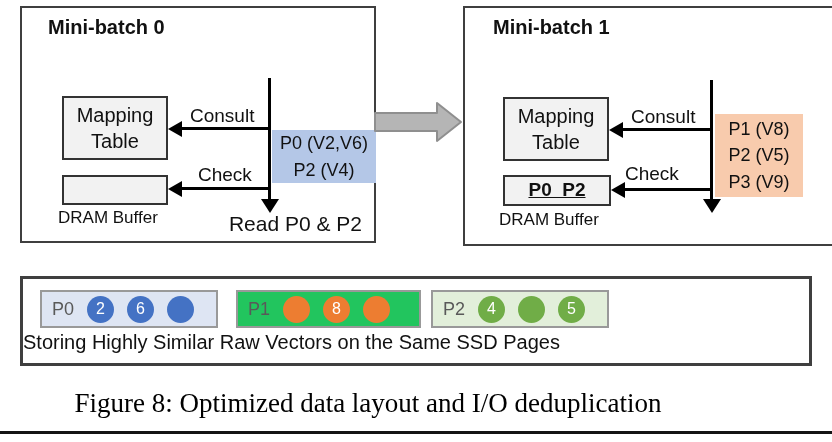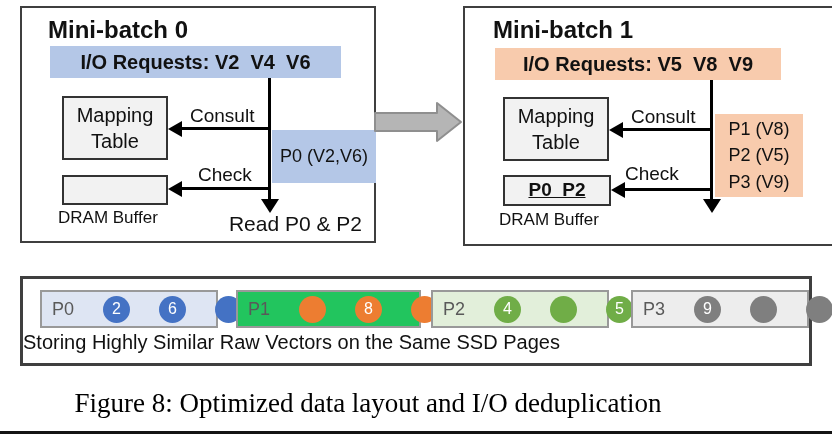--- a/index.html
+++ b/index.html
@@ -1,20 +1,20 @@
 <!DOCTYPE html>
 <html><head>
 <meta charset="utf-8">
 <style>
   html,body{margin:0;padding:0;background:#fff;}
   .stage{position:relative;width:832px;height:442px;background:#ffffff;overflow:hidden;
          font-family:"Liberation Sans",sans-serif;color:#111;}
   .abs{position:absolute;}
   .panel{position:absolute;border:2px solid #3f3f3f;background:#fff;box-sizing:border-box;}
-  .panel-title{position:absolute;font-size:24px;font-weight:bold;white-space:pre;}
+  .panel-title{position:absolute;font-size:20px;font-weight:bold;white-space:pre;}
   .io-bar{position:absolute;display:flex;align-items:center;justify-content:center;
           font-size:20px;font-weight:bold;white-space:pre;box-sizing:border-box;}
   .blue-bg{background:#B4C7E7;}
   .orange-bg{background:#F8CBAD;}
   .box{position:absolute;background:#F2F2F2;border:2px solid #333;box-sizing:border-box;
        display:flex;flex-direction:column;align-items:center;justify-content:center;
        font-size:20px;line-height:1.3;}
   .vline{position:absolute;width:3px;background:#000;}
   .hline{position:absolute;height:3px;background:#000;}
   .down-arrow{position:absolute;width:0;height:0;border-left:9px solid transparent;
@@ -23,42 +23,41 @@
               border-bottom:8px solid transparent;border-right:14px solid #000;}
   .arrow-label{position:absolute;font-size:19px;}
   .side-box{position:absolute;display:flex;flex-direction:column;align-items:center;
             justify-content:center;font-size:18px;line-height:1.45;box-sizing:border-box;white-space:pre;}
   .dram-label{position:absolute;font-size:17px;white-space:pre;}
   .dram-contents{font-size:19px;font-weight:bold;white-space:pre;text-decoration:underline;}
   .read-label{position:absolute;font-size:21px;text-align:right;white-space:pre;}
   .legend{position:absolute;left:20px;top:276px;width:792px;height:90px;
           border:3px solid #3f3f3f;box-sizing:border-box;background:#fff;}
   .page-box{position:absolute;top:11px;height:38px;border:2px solid #999;box-sizing:border-box;
-            display:flex;align-items:center;padding-left:10px;gap:29px;}
+            display:flex;align-items:center;padding-left:10px;gap:13px;}
   .page-label{font-size:18px;color:#595959;white-space:pre;}
   .vec-circle{width:27px;height:27px;border-radius:50%;display:flex;align-items:center;
               justify-content:center;color:#fff;font-size:16px;flex:0 0 auto;}
   .p0-fill{background:#DEE5F3;} .p0-circ{background:#4472C4;}
   .p1-fill{background:#22c55e;} .p1-circ{background:#ED7D31;}
   .p2-fill{background:#E2EFDA;} .p2-circ{background:#70AD47;}
   .p3-fill{background:#EDEDED;} .p3-circ{background:#7F7F7F;}
   .legend-caption{position:absolute;left:0;top:52px;width:100%;text-align:left;font-size:20px;}
   .caption{position:absolute;left:0;top:388px;width:736px;text-align:center;
            font-family:"Liberation Serif",serif;font-size:27px;color:#000;}
   .bottom-rule{position:absolute;left:0;top:431px;width:832px;height:3px;background:#141414;}
 </style>
 </head>
 <body>
 
 <div class="stage">
 
   <div class="panel" style="left:20px;top:6px;width:356px;height:237px">
     <div class="panel-title" style="left:26px;top:8px">Mini-batch 0</div>
 
-    <div class="io-bar blue-bg" style="left:28px;top:38px;width:291px;height:32px">I/O Requests: V2  V4  V6</div>
 
     <div class="vline" style="left:246px;top:70px;height:121px"></div>
     <div class="down-arrow" style="left:239px;top:191px"></div>
 
     <div class="box" style="left:40px;top:88px;width:106px;height:64px">
       <div>Mapping</div>
       <div>Table</div>
     </div>
 
     <div class="hline" style="left:159px;top:119px;width:88px"></div>
@@ -69,33 +68,33 @@
     <div class="left-arrow" style="left:146px;top:173px"></div>
     <div class="arrow-label" style="left:176px;top:156px">Check</div>
 
     <div class="box" style="left:40px;top:167px;width:106px;height:30px">
       <span class="dram-contents"></span>
     </div>
     <div class="dram-label" style="left:36px;top:200px">DRAM Buffer</div>
 
     <div class="side-box blue-bg" style="left:250px;top:122px;width:104px;height:53px">
       <div>P0 (V2,V6)</div>
+      <div>P2 (V4)</div>
     </div>
 
     <div class="read-label" style="left:140px;top:204px;width:200px">Read P0 &amp; P2</div>
   </div>
 
   <svg class="abs" style="left:372px;top:100px" width="92" height="44" viewBox="0 0 92 44">
     <polygon points="3,13 65,13 65,3 89,22 65,41 65,31 3,31" fill="#B5B5B5" stroke="#8F8F8F" stroke-width="2" stroke-linejoin="round"></polygon>
   </svg>
 
   <div class="panel" style="left:463px;top:6px;width:416px;height:240px">
     <div class="panel-title" style="left:28px;top:8px">Mini-batch 1</div>
 
-    <div class="io-bar orange-bg" style="left:30px;top:40px;width:286px;height:32px">I/O Requests: V5  V8  V9</div>
 
     <div class="vline" style="left:245px;top:72px;height:119px"></div>
     <div class="down-arrow" style="left:238px;top:191px"></div>
 
     <div class="box" style="left:38px;top:89px;width:106px;height:64px">
       <div>Mapping</div>
       <div>Table</div>
     </div>
 
     <div class="hline" style="left:157px;top:120px;width:88px"></div>
@@ -135,26 +134,20 @@
       <span class="vec-circle p1-circ"></span>
     </div>
 
     <div class="page-box p2-fill" style="left:408px;width:178px">
       <span class="page-label">P2</span>
       <span class="vec-circle p2-circ">4</span>
       <span class="vec-circle p2-circ"></span>
       <span class="vec-circle p2-circ">5</span>
     </div>
 
-    <div class="page-box p3-fill" style="left:608px;width:178px">
-      <span class="page-label">P3</span>
-      <span class="vec-circle p3-circ">9</span>
-      <span class="vec-circle p3-circ"></span>
-      <span class="vec-circle p3-circ"></span>
-    </div>
 
     <div class="legend-caption">Storing Highly Similar Raw Vectors on the Same SSD Pages</div>
   </div>
 
   <div class="caption">Figure 8: Optimized data layout and I/O deduplication</div>
 
   <div class="bottom-rule"></div>
 </div>
 
 </body></html>

